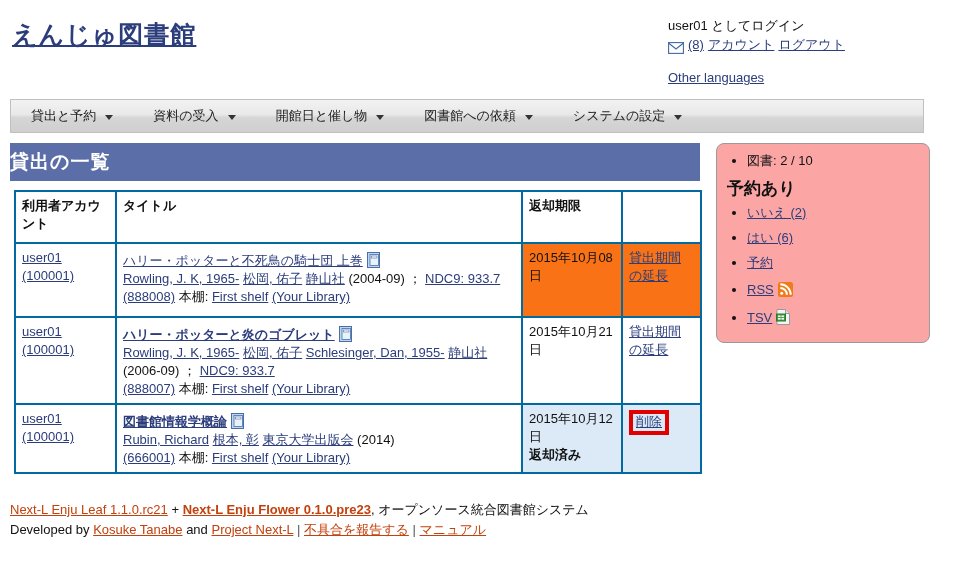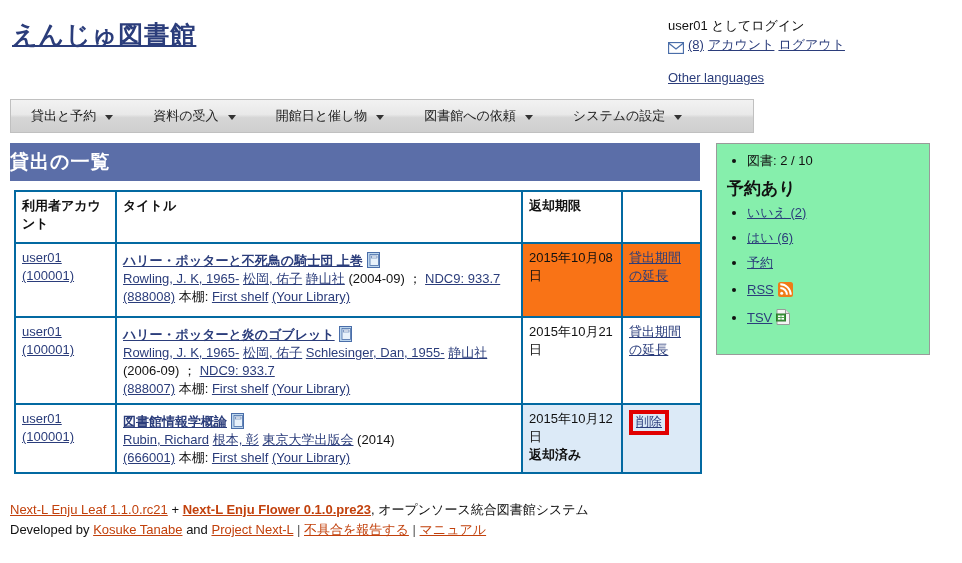--- a/index.html
+++ b/index.html
@@ -24,21 +24,21 @@
     position:absolute;left:668px;top:16px;width:285px;
     font-size:13px;line-height:19px;color:#111;
   }
   .user-box .line1{white-space:nowrap;}
   .user-box .line2{white-space:nowrap;display:flex;align-items:center;gap:4px;}
   .env-icon{display:inline-block;width:16px;height:12px;position:relative;top:1px;}
   .other-lang{position:absolute;left:668px;top:70px;font-size:13px;}
 
   
   .menubar{
-    position:absolute;left:10px;top:99px;width:744px;height:34px;
+    position:absolute;left:10px;top:99px;width:914px;height:34px;
     background:linear-gradient(to bottom,#f2f2f2 0%,#e9e9e9 45%,#d6d6d6 55%,#cfcfcf 100%);
     border:1px solid #c0c0c0;
     box-sizing:border-box;
     display:flex;align-items:center;
   }
   .menuitem{
     display:flex;align-items:center;gap:9px;
     padding:0 20px;height:100%;
     font-size:13px;color:#222;white-space:nowrap;
     cursor:default;
@@ -90,23 +90,23 @@
   .row-h3{height:56px;}
   .returned{font-weight:bold;display:block;}
 
   .book-icon{display:inline-block;width:14px;height:16px;position:relative;top:3px;margin-left:4px;}
 
   .del-wrap{display:inline-block;border:4px solid #e00000;padding:0px 3px 1px 3px;line-height:16px;}
 
   
   .sidebar{
     position:absolute;left:716px;top:143px;width:214px;
-    border:1px solid #9a9a9a;border-radius:0;
-    background:#86efac;
-    padding:8px 10px 20px 10px;
+    border:1px solid #9a9a9a;border-radius:8px;
+    background:#fca5a5;
+    padding:8px 10px 8px 10px;
     box-sizing:border-box;
     font-size:13px;
   }
   .sidebar ul{margin:4px 0 0 0;padding-left:20px;}
   .sidebar li{margin:0 0 8px 0;line-height:17px;}
   .sb-heading{font-size:17px;font-weight:bold;margin:8px 0 4px 0;}
   .rss-icon{display:inline-block;width:15px;height:15px;position:relative;top:3px;margin-left:4px;}
   .tsv-icon{display:inline-block;width:15px;height:16px;position:relative;top:3px;margin-left:4px;}
 
   
@@ -182,21 +182,21 @@
       </tr>
     </thead>
     <tbody>
 
       <tr class="r1 row-h1">
         <td class="acct">
           <a href="#">user01</a><br>
           <a href="#">(100001)</a>
         </td>
         <td class="title">
-          <a href="#" style="font-weight:bold;">ハリー・ポッターと不死鳥の騎士団 上巻</a><span class="book-icon"><svg viewBox="0 0 14 16" width="14" height="16">
+          <a href="#" style="font-weight:normal;">ハリー・ポッターと不死鳥の騎士団 上巻</a><span class="book-icon"><svg viewBox="0 0 14 16" width="14" height="16">
                 <rect x="0.5" y="0.5" width="12" height="15" fill="#bcd6ee" stroke="#4a6ea9"></rect>
                 <rect x="3" y="2.5" width="8.5" height="11" fill="#e8f2fb" stroke="#4a6ea9" stroke-width="0.8"></rect>
                 <rect x="4.5" y="4" width="5.5" height="2" fill="#ffffff" stroke="#4a6ea9" stroke-width="0.6"></rect>
               </svg></span><br>
           <a href="#">Rowling, J. K, 1965-</a>
           <a href="#">松岡, 佑子</a>
           <a href="#">静山社</a>
           <span>(2004-09)</span>
           <span>；</span>
           <a href="#">NDC9: 933.7</a><br>

